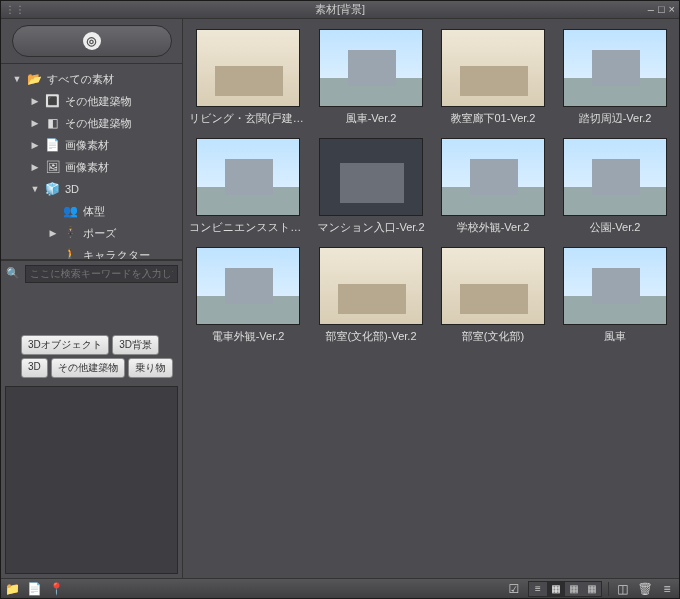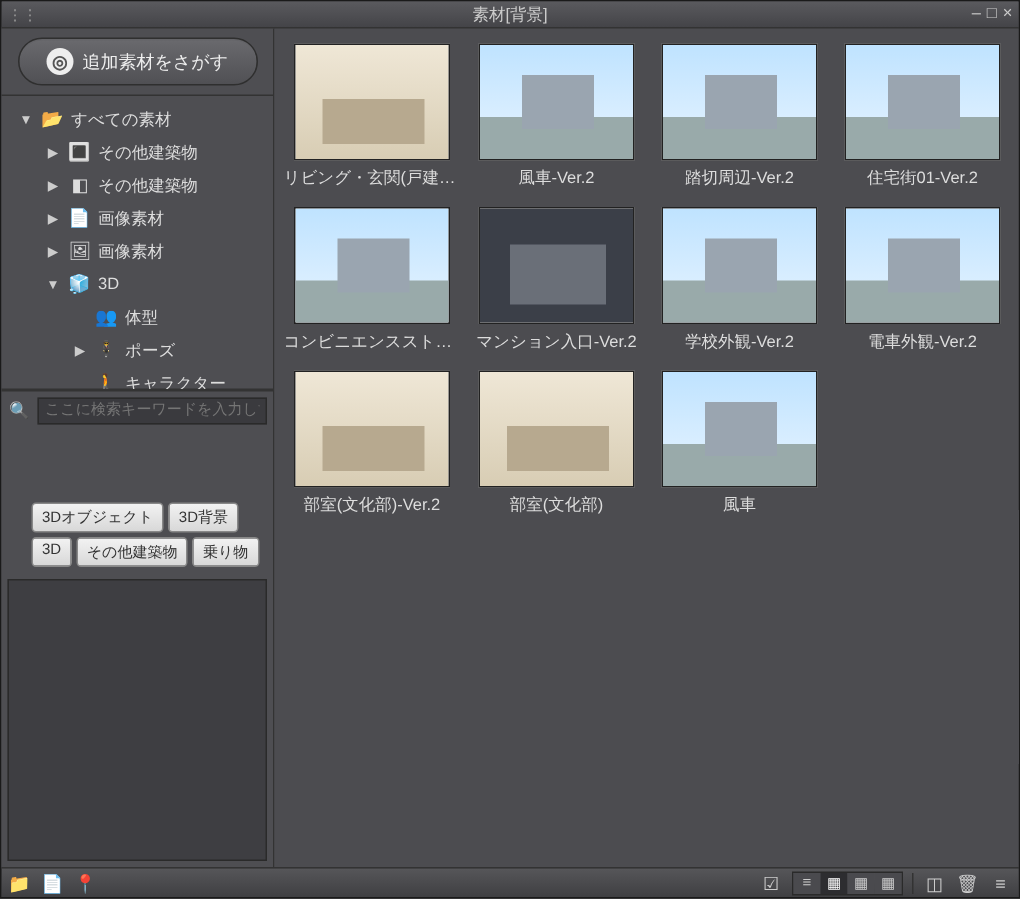--- a/index.html
+++ b/index.html
@@ -66,21 +66,20 @@
       <span>□</span>
       <span>×</span>
     </div>
   </div>
 
   <div class="content">
     <div class="sidebar">
       <div class="add-btn-row">
         <div class="add-btn">
           <span class="swirl">◎</span>
-          <span>追加素材をさがす</span>
         </div>
       </div>
       <div class="tree" id="tree">
           <div class="tree-item lvl1">
             <span class="toggle">▼</span>
             <span class="icon">📂</span>
             <span>すべての素材</span>
           </div>
           <div class="tree-item lvl2">
             <span class="toggle">▶</span>
@@ -155,33 +154,32 @@
             <div class="thumb">
               <div class="thumb-box">
                 <div class="sky"></div>
                 <div class="ground"></div>
                 <div class="block" style="left:28px;bottom:20px;width:48px;height:36px;"></div>
               </div>
               <div class="thumb-label">風車-Ver.2</div>
             </div>
             <div class="thumb">
               <div class="thumb-box">
+                <div class="room"></div>
+                <div class="block" style="left:18px;bottom:10px;width:68px;height:30px;background:#b7a98f;"></div>
+              </div>
+              <div class="thumb-label">教室廊下01-Ver.2</div>
+            </div>
+            <div class="thumb">
+              <div class="thumb-box">
                 <div class="sky"></div>
                 <div class="ground"></div>
                 <div class="block" style="left:28px;bottom:20px;width:48px;height:36px;"></div>
               </div>
               <div class="thumb-label">踏切周辺-Ver.2</div>
-            </div>
-            <div class="thumb">
-              <div class="thumb-box">
-                <div class="sky"></div>
-                <div class="ground"></div>
-                <div class="block" style="left:28px;bottom:20px;width:48px;height:36px;"></div>
-              </div>
-              <div class="thumb-label">住宅街01-Ver.2</div>
             </div>
             <div class="thumb">
               <div class="thumb-box">
                 <div class="sky"></div>
                 <div class="ground"></div>
                 <div class="block" style="left:28px;bottom:20px;width:48px;height:36px;"></div>
               </div>
               <div class="thumb-label">コンビニエンスストア-Ver.2</div>
             </div>
             <div class="thumb">
@@ -191,20 +189,28 @@
               </div>
               <div class="thumb-label">マンション入口-Ver.2</div>
             </div>
             <div class="thumb">
               <div class="thumb-box">
                 <div class="sky"></div>
                 <div class="ground"></div>
                 <div class="block" style="left:28px;bottom:20px;width:48px;height:36px;"></div>
               </div>
               <div class="thumb-label">学校外観-Ver.2</div>
+            </div>
+            <div class="thumb">
+              <div class="thumb-box">
+                <div class="sky"></div>
+                <div class="ground"></div>
+                <div class="block" style="left:28px;bottom:20px;width:48px;height:36px;"></div>
+              </div>
+              <div class="thumb-label">公園-Ver.2</div>
             </div>
             <div class="thumb">
               <div class="thumb-box">
                 <div class="sky"></div>
                 <div class="ground"></div>
                 <div class="block" style="left:28px;bottom:20px;width:48px;height:36px;"></div>
               </div>
               <div class="thumb-label">電車外観-Ver.2</div>
             </div>
             <div class="thumb">

